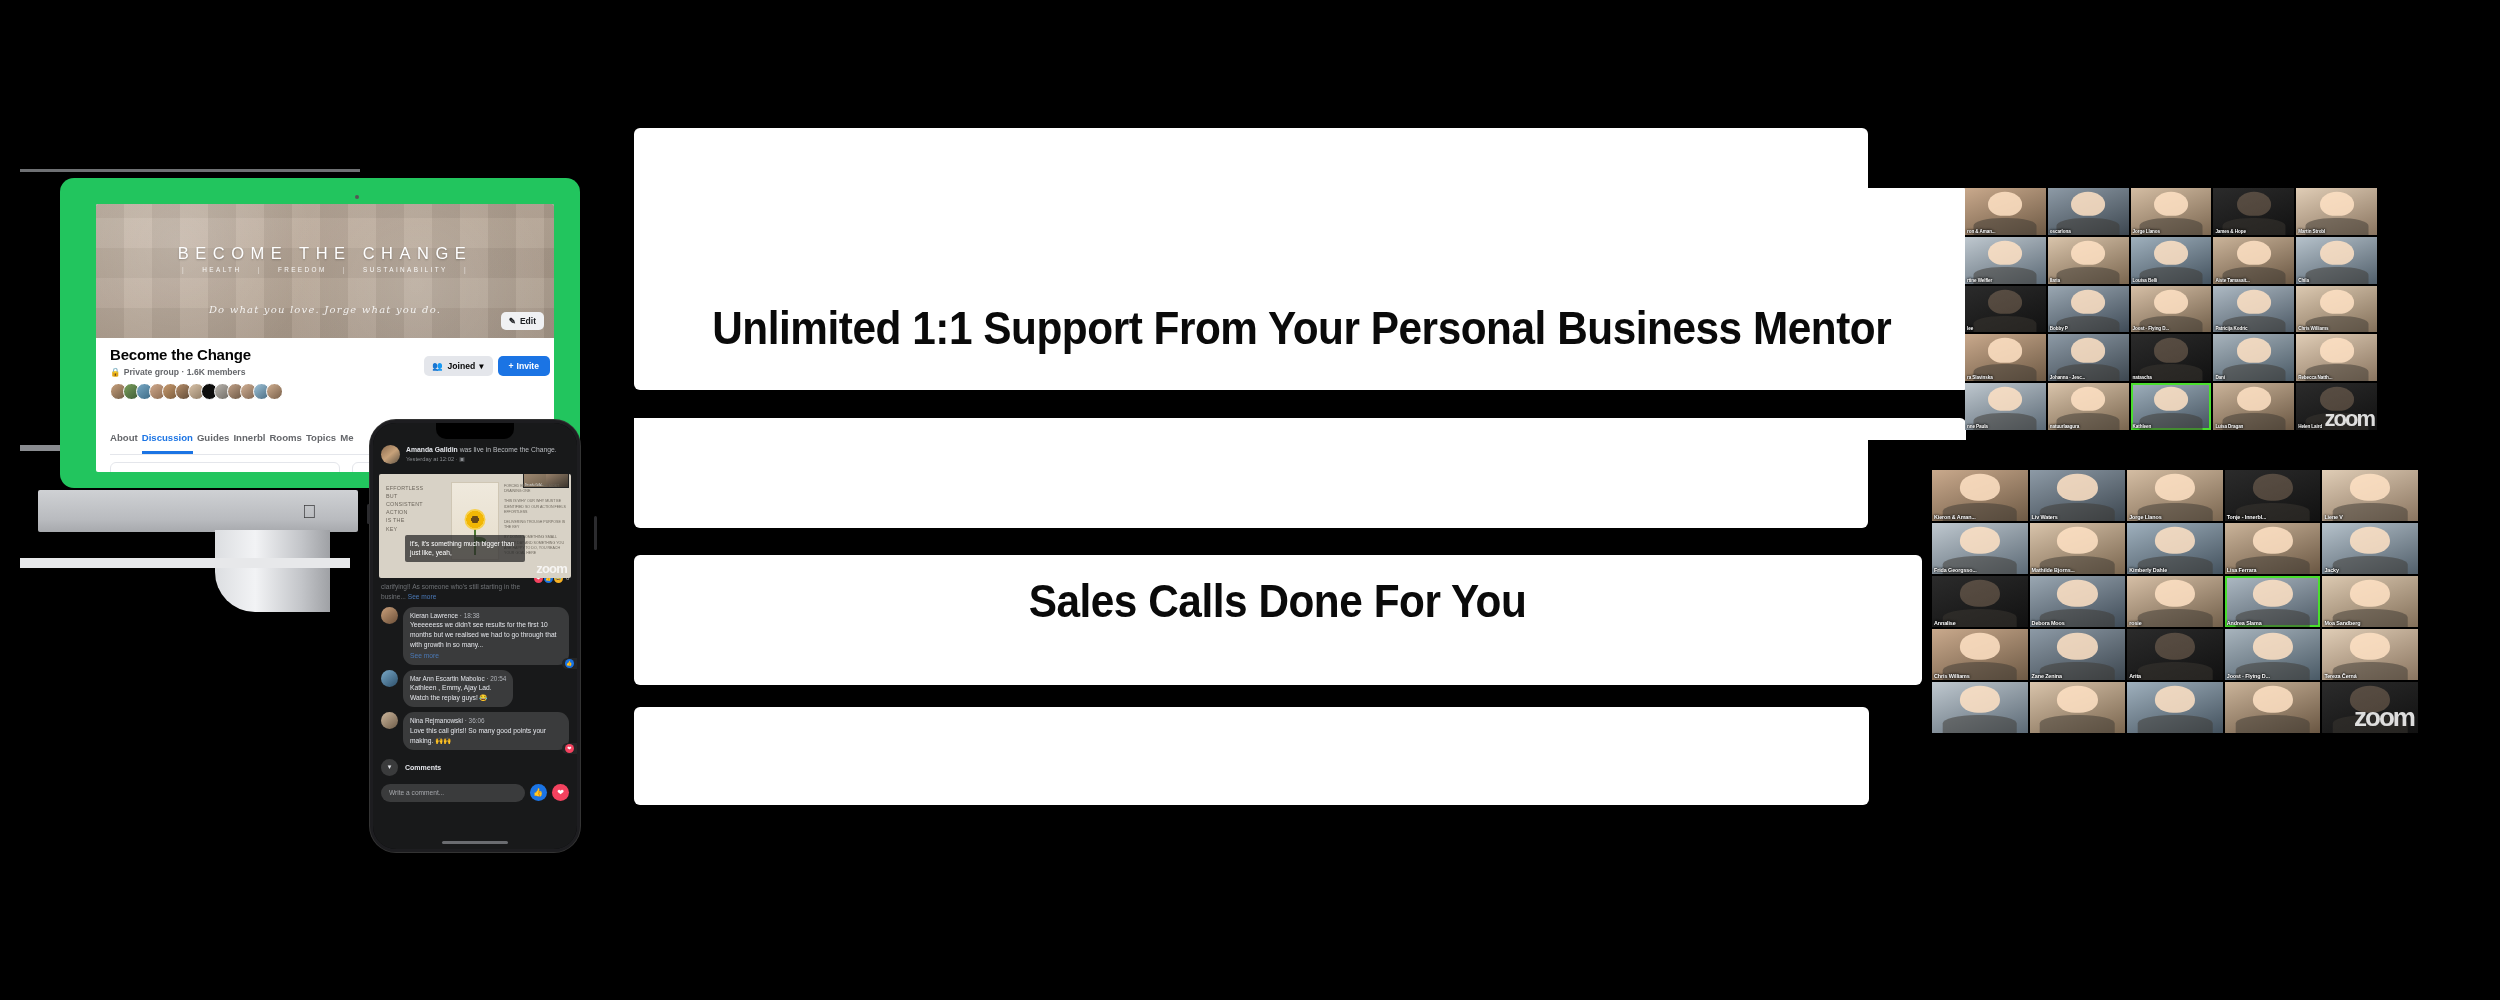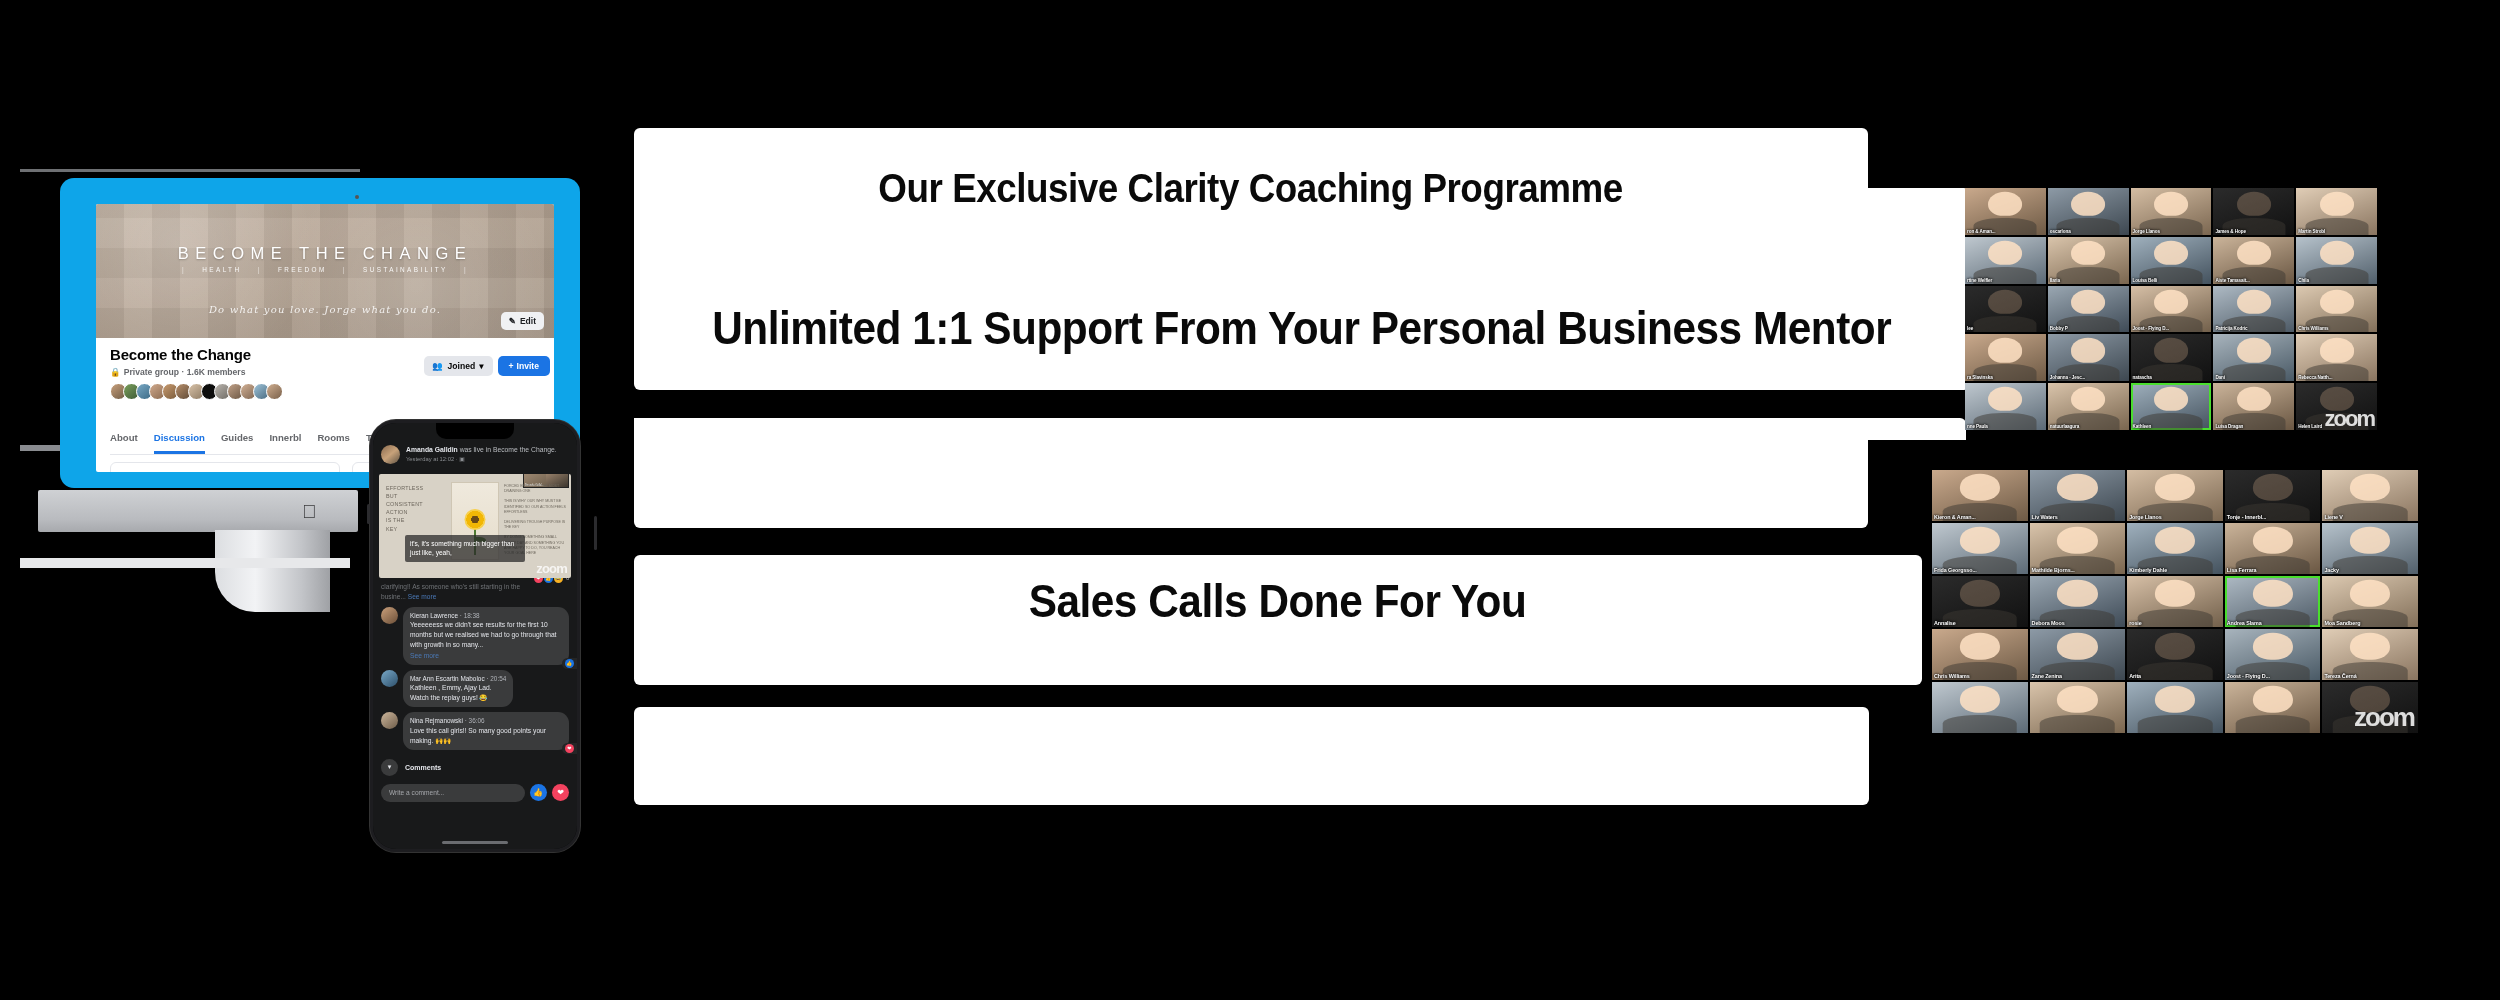--- a/index.html
+++ b/index.html
@@ -41,21 +41,21 @@
   #card5 { left: 634px; top: 707px; width: 1235px; height: 98px; z-index: 5; }
   #card5t { position:absolute; left:634px; top:707px; width:1235px; height:98px; display:flex; align-items:center; justify-content:center; z-index:9; }
 
   .ft-lg { font-size: 40px; }
   .ft-xl { font-size: 46px; }
 
   
   #imac { position: absolute; left: 20px; top: 170px; width: 590px; height: 420px; z-index: 3; }
   #imac-body {
     position: absolute; left: 40px; top: 8px; width: 520px; height: 310px;
-    background: #0ea5e9; border-radius: 14px;
+    background: #22c55e; border-radius: 14px;
   }
   #imac-screen {
     position: absolute; left: 36px; top: 26px; width: 458px; height: 268px;
     background: #fff; overflow: hidden; border-radius: 2px;
   }
   #imac-cam { position:absolute; left: 295px; top: 17px; width:4px; height:4px; background:#555; border-radius:50%; }
   #imac-chin {
     position:absolute; left:18px; top:320px; width:320px; height:42px;
     background: linear-gradient(180deg,#cfd1d4 0%, #b9bbbf 70%, #a7a9ad 100%);
     border-radius: 2px;
@@ -109,21 +109,21 @@
   }
   .fb-info { position:absolute; left:14px; top:142px; right:10px; }
   .fb-gname { font-size:15px; font-weight:700; color:#050505; letter-spacing:-.2px; }
   .fb-meta { font-size:8.6px; font-weight:600; color:#65676b; margin-top:4px; display:flex; align-items:center; gap:3px;}
   .fb-faces { display:flex; margin-top:6px; }
   .fb-face { width:17px; height:17px; border-radius:50%; border:1.6px solid #fff; margin-left:-4px; background-size:cover; }
   .fb-face:first-child { margin-left:0; }
   .fb-actions { position:absolute; right:4px; top:152px; display:flex; gap:5px; }
   .fb-btn-joined { background:#e4e6eb; color:#050505; border-radius:5px; font-size:8.6px; font-weight:700; padding:5px 9px; display:flex; align-items:center; gap:4px; }
   .fb-btn-invite { background:#1b74e4; color:#fff; border-radius:5px; font-size:8.6px; font-weight:700; padding:5px 11px; display:flex; align-items:center; gap:3px; }
-  .fb-tabs { position:absolute; left:14px; top:228px; display:flex; gap:16px; border-bottom:1px solid #e4e6eb; width:calc(100% - 14px); padding-bottom:0;}
+  .fb-tabs { position:absolute; left:14px; top:228px; display:flex; gap:4px; border-bottom:1px solid #e4e6eb; width:calc(100% - 14px); padding-bottom:0;}
   .fb-tab { font-size:9.6px; font-weight:600; color:#65676b; padding-bottom:8px; }
   .fb-tab.active { color:#1b74e4; border-bottom:3px solid #1b74e4; font-weight:700; }
   .fb-composer { position:absolute; left:14px; top:258px; width:230px; height:20px; border:1px solid #e4e6eb; border-radius:6px; background:#fff; }
   .fb-composer2 { position:absolute; left:256px; top:258px; width:190px; height:20px; border:1px solid #e4e6eb; border-radius:6px; background:#fff; }
 
   
   #phone { position: absolute; left: 370px; top: 420px; width: 224px; height: 440px; z-index: 8; }
   #phone-body {
     position:absolute; left:0; top:0; width:210px; height:432px;
     background:#0b0b0d; border-radius:26px; border:3px solid #1d1d20;
@@ -279,23 +279,20 @@
     <div id="imac-foot2"></div>
   </div>
 
   <div class="card" id="card1"></div>
   <div class="card" id="card2"></div>
   <div class="card" id="card3strip"></div>
   <div class="card" id="card3"></div>
   <div class="card" id="card4"></div>
   <div class="card" id="card5"></div>
 
-  <div id="card1t">
-    <div class="card-text ft-lg">Our Exclusive Clarity Coaching Programme</div>
-  </div>
   <div id="card2t">
     <div class="card-text ft-xl">Unlimited 1:1 Support From Your Personal Business Mentor</div>
   </div>
   <div id="card4t">
     <div class="card-text ft-xl">Sales Calls Done For You</div>
   </div>
 
   <div id="phone">
     <div id="phone-body">
       <div id="phone-scr">

